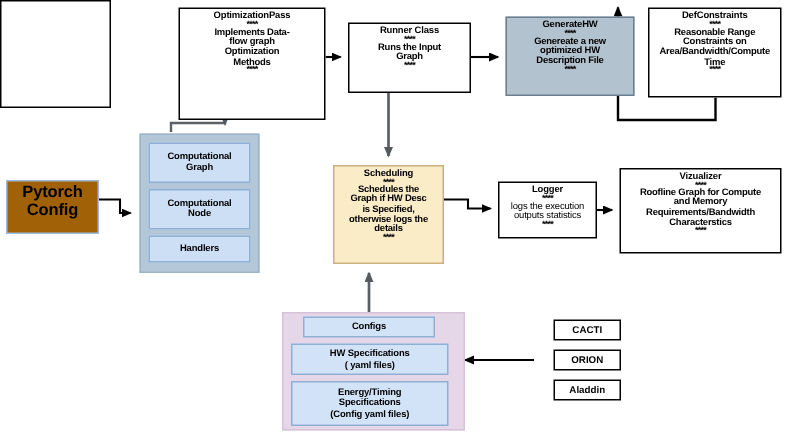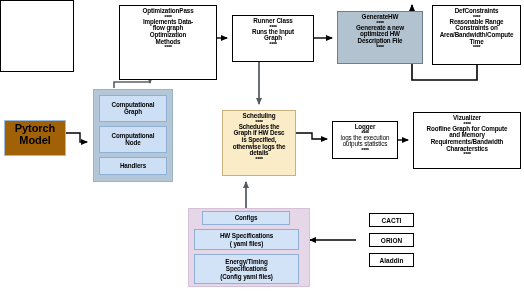--- a/index.html
+++ b/index.html
@@ -175,21 +175,21 @@
     <div class="sep">****</div>
     <div class="body">Reasonable Range</div>
     <div class="body">Constraints on</div>
     <div class="body">Area/Bandwidth/Compute</div>
     <div class="body">Time</div>
     <div class="sep">****</div>
   </div>
 
   <div class="node" id="pytorch">
     <div class="title">Pytorch</div>
-    <div class="title">Model</div>
+    <div class="title">Config</div>
   </div>
 
   <div class="node" id="cg-container">
     <div class="cg-inner" id="cg-graph">
       <div class="title">Computational</div>
       <div class="title">Graph</div>
     </div>
     <div class="cg-inner" id="cg-node">
       <div class="title">Computational</div>
       <div class="title">Node</div>

